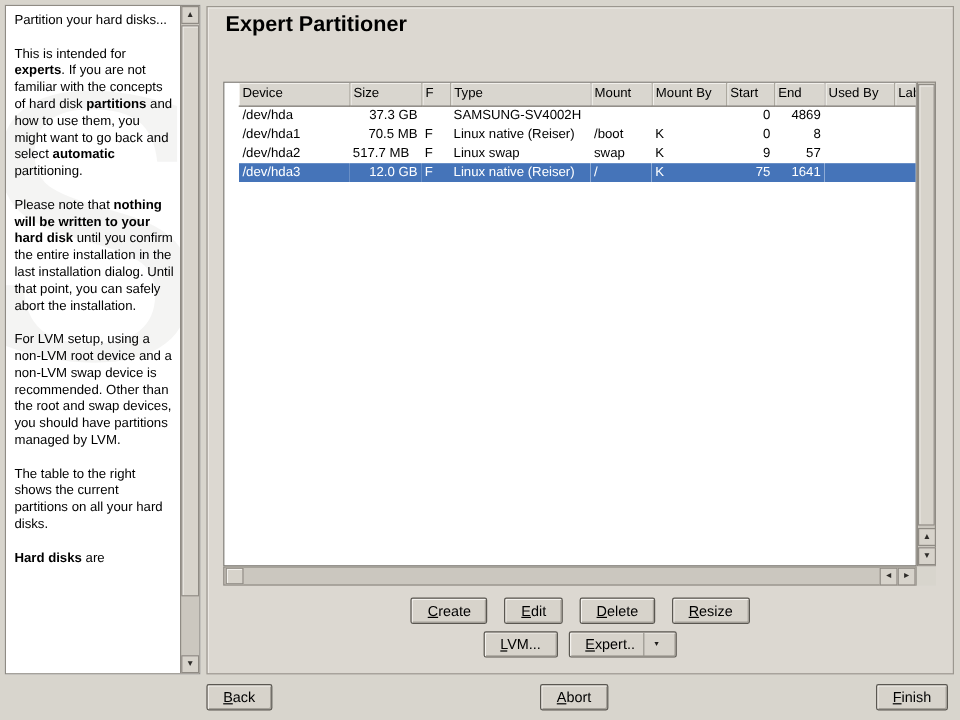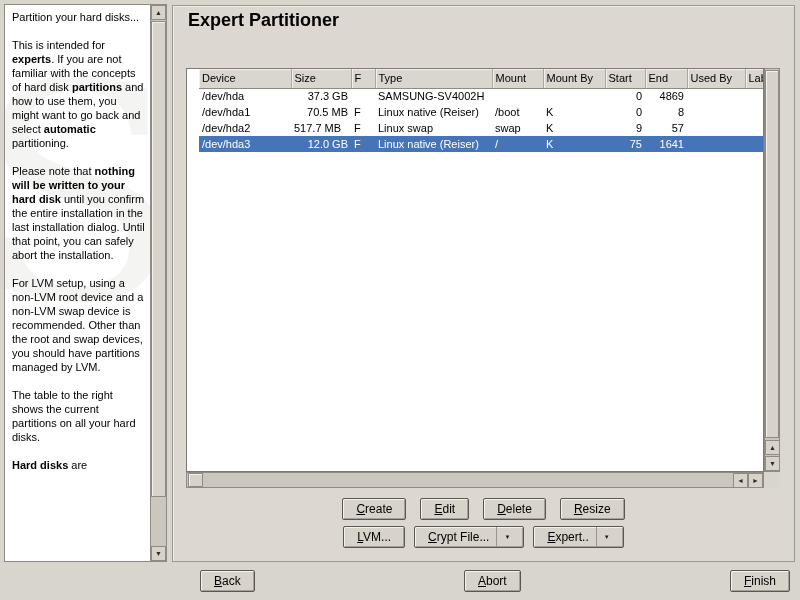--- a/index.html
+++ b/index.html
@@ -62,21 +62,21 @@
          box-shadow:inset 1px 1px 0 #f4f2ee, inset -1px -1px 0 #a5a199; cursor:default; }
   .btn .dd-arrow { font-size:6px; color:#1e1c1a; border-left:1px solid #9a968e; padding-left:7px;
                    align-self:stretch; display:flex; align-items:center; }
   .action-row { position:absolute; left:0; right:0; top:492px; display:flex;
                 justify-content:center; gap:14px; }
   .menu-row { position:absolute; left:0; right:0; top:520px; display:flex;
               justify-content:center; gap:9px; }
 
   
   .footer { position:absolute; left:172px; right:10px; top:569px; height:23px;
-            display:flex; justify-content:space-between; align-items:center;margin-left:28px; }
+            display:flex; justify-content:space-between; align-items:center; }
 </style>
 </head>
 <body>
 
 <div class="screen">
 
   <div class="help-panel">
     <div class="help-watermark">S</div>
     <div class="help-content" id="help-content">
         <p><span>Partition your hard disks...</span></p>
@@ -192,24 +192,20 @@
         </button>
         <button class="btn">
           <span><u>R</u>esize</span>
         </button>
       </div>
     <div class="menu-row" id="menu-buttons">
         <button class="btn">
           <span><u>L</u>VM...</span>
         </button>
         <button class="btn">
-          <span><u>C</u>rypt File...</span>
-          <span class="dd-arrow">▼</span>
-        </button>
-        <button class="btn">
           <span><u>E</u>xpert..</span>
           <span class="dd-arrow">▼</span>
         </button>
       </div>
   </div>
 
   <div class="footer" id="footer-buttons">
       <button class="btn">
         <span><u>B</u>ack</span>
       </button>

